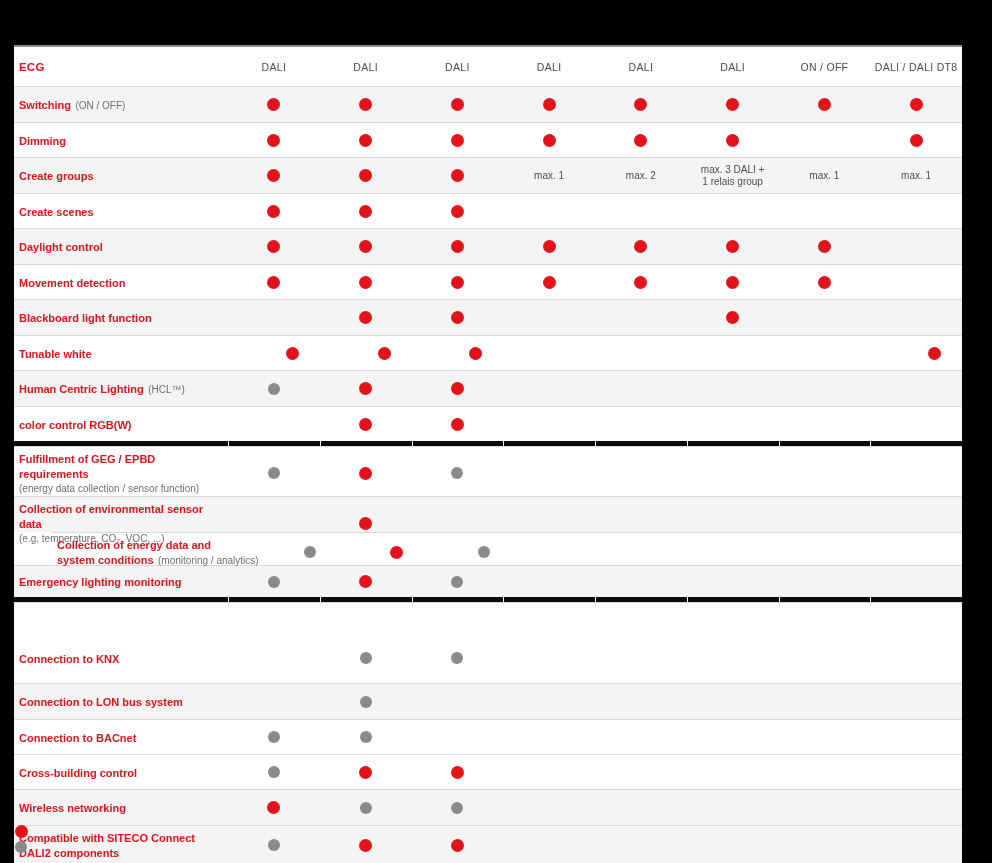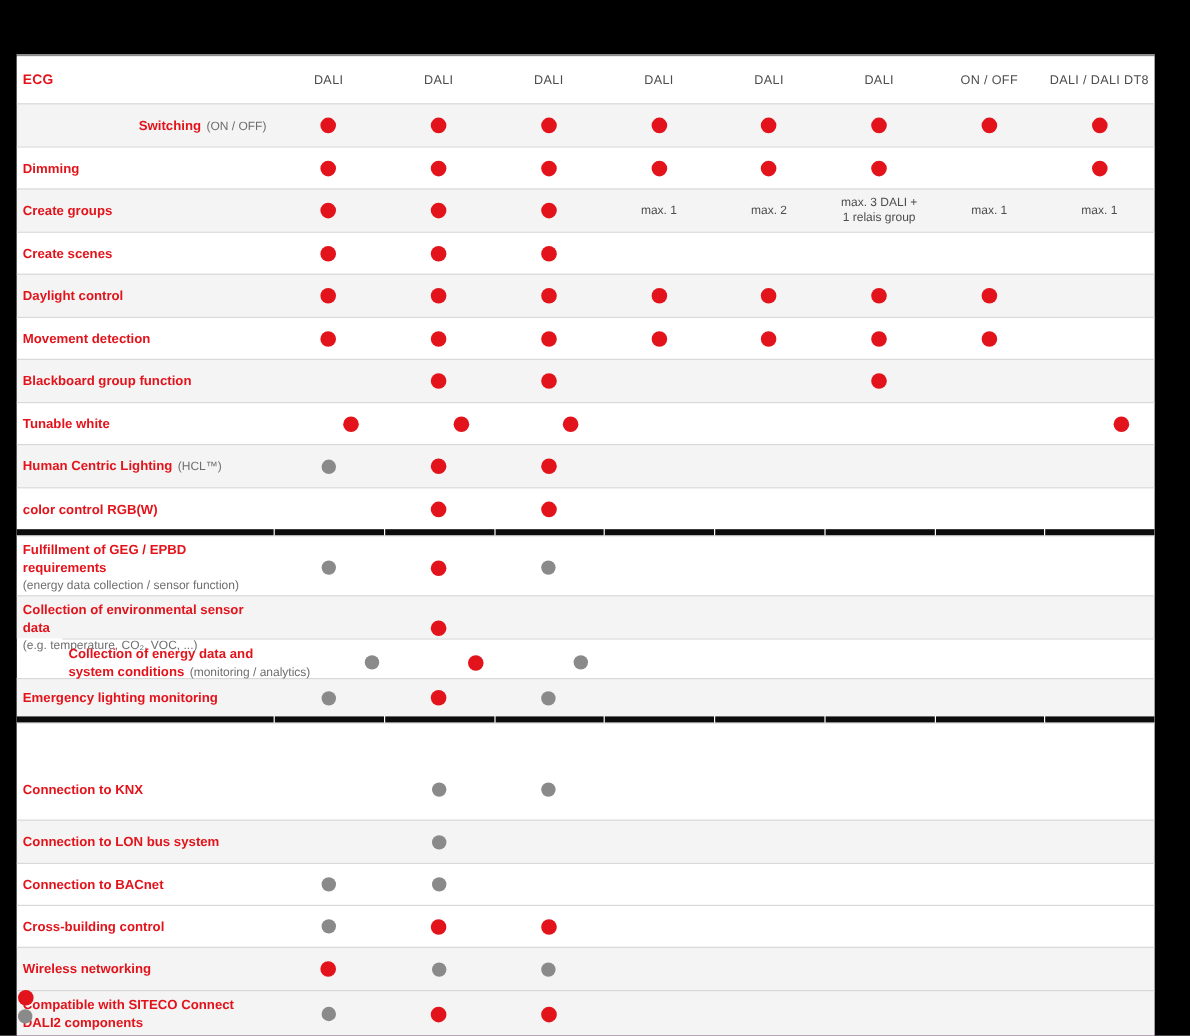--- a/index.html
+++ b/index.html
@@ -56,21 +56,21 @@
         <div class="th">DALI</div>
         <div class="th">DALI</div>
         <div class="th">DALI</div>
         <div class="th">DALI</div>
         <div class="th">DALI</div>
         <div class="th">DALI</div>
         <div class="th">ON / OFF</div>
         <div class="th">DALI / DALI DT8</div>
       </div>
     <div id="tbody">
-        <div class="row shade" style="height: 35px; text-align: right;">
+        <div class="row shade" style="height: 35px;">
           <div class="label-cell"><span class="title">Switching</span> <span class="note">(ON / OFF)</span></div>
           <div class="cell"><span class="dot red"></span></div>
           <div class="cell"><span class="dot red"></span></div>
           <div class="cell"><span class="dot red"></span></div>
           <div class="cell"><span class="dot red"></span></div>
           <div class="cell"><span class="dot red"></span></div>
           <div class="cell"><span class="dot red"></span></div>
           <div class="cell"><span class="dot red"></span></div>
           <div class="cell"><span class="dot red"></span></div>
         </div>
@@ -124,21 +124,21 @@
           <div class="cell"><span class="dot red"></span></div>
           <div class="cell"><span class="dot red"></span></div>
           <div class="cell"><span class="dot red"></span></div>
           <div class="cell"><span class="dot red"></span></div>
           <div class="cell"><span class="dot red"></span></div>
           <div class="cell"><span class="dot red"></span></div>
           <div class="cell"><span class="dot red"></span></div>
           <div class="cell"></div>
         </div>
         <div class="row shade" style="height: 35px;">
-          <div class="label-cell"><span class="title">Blackboard group function</span></div>
+          <div class="label-cell"><span class="title">Blackboard light function</span></div>
           <div class="cell"></div>
           <div class="cell"><span class="dot red"></span></div>
           <div class="cell"><span class="dot red"></span></div>
           <div class="cell"></div>
           <div class="cell"></div>
           <div class="cell"><span class="dot red"></span></div>
           <div class="cell"></div>
           <div class="cell"></div>
         </div>
         <div class="row" style="height: 34px; gap: 37px;">

